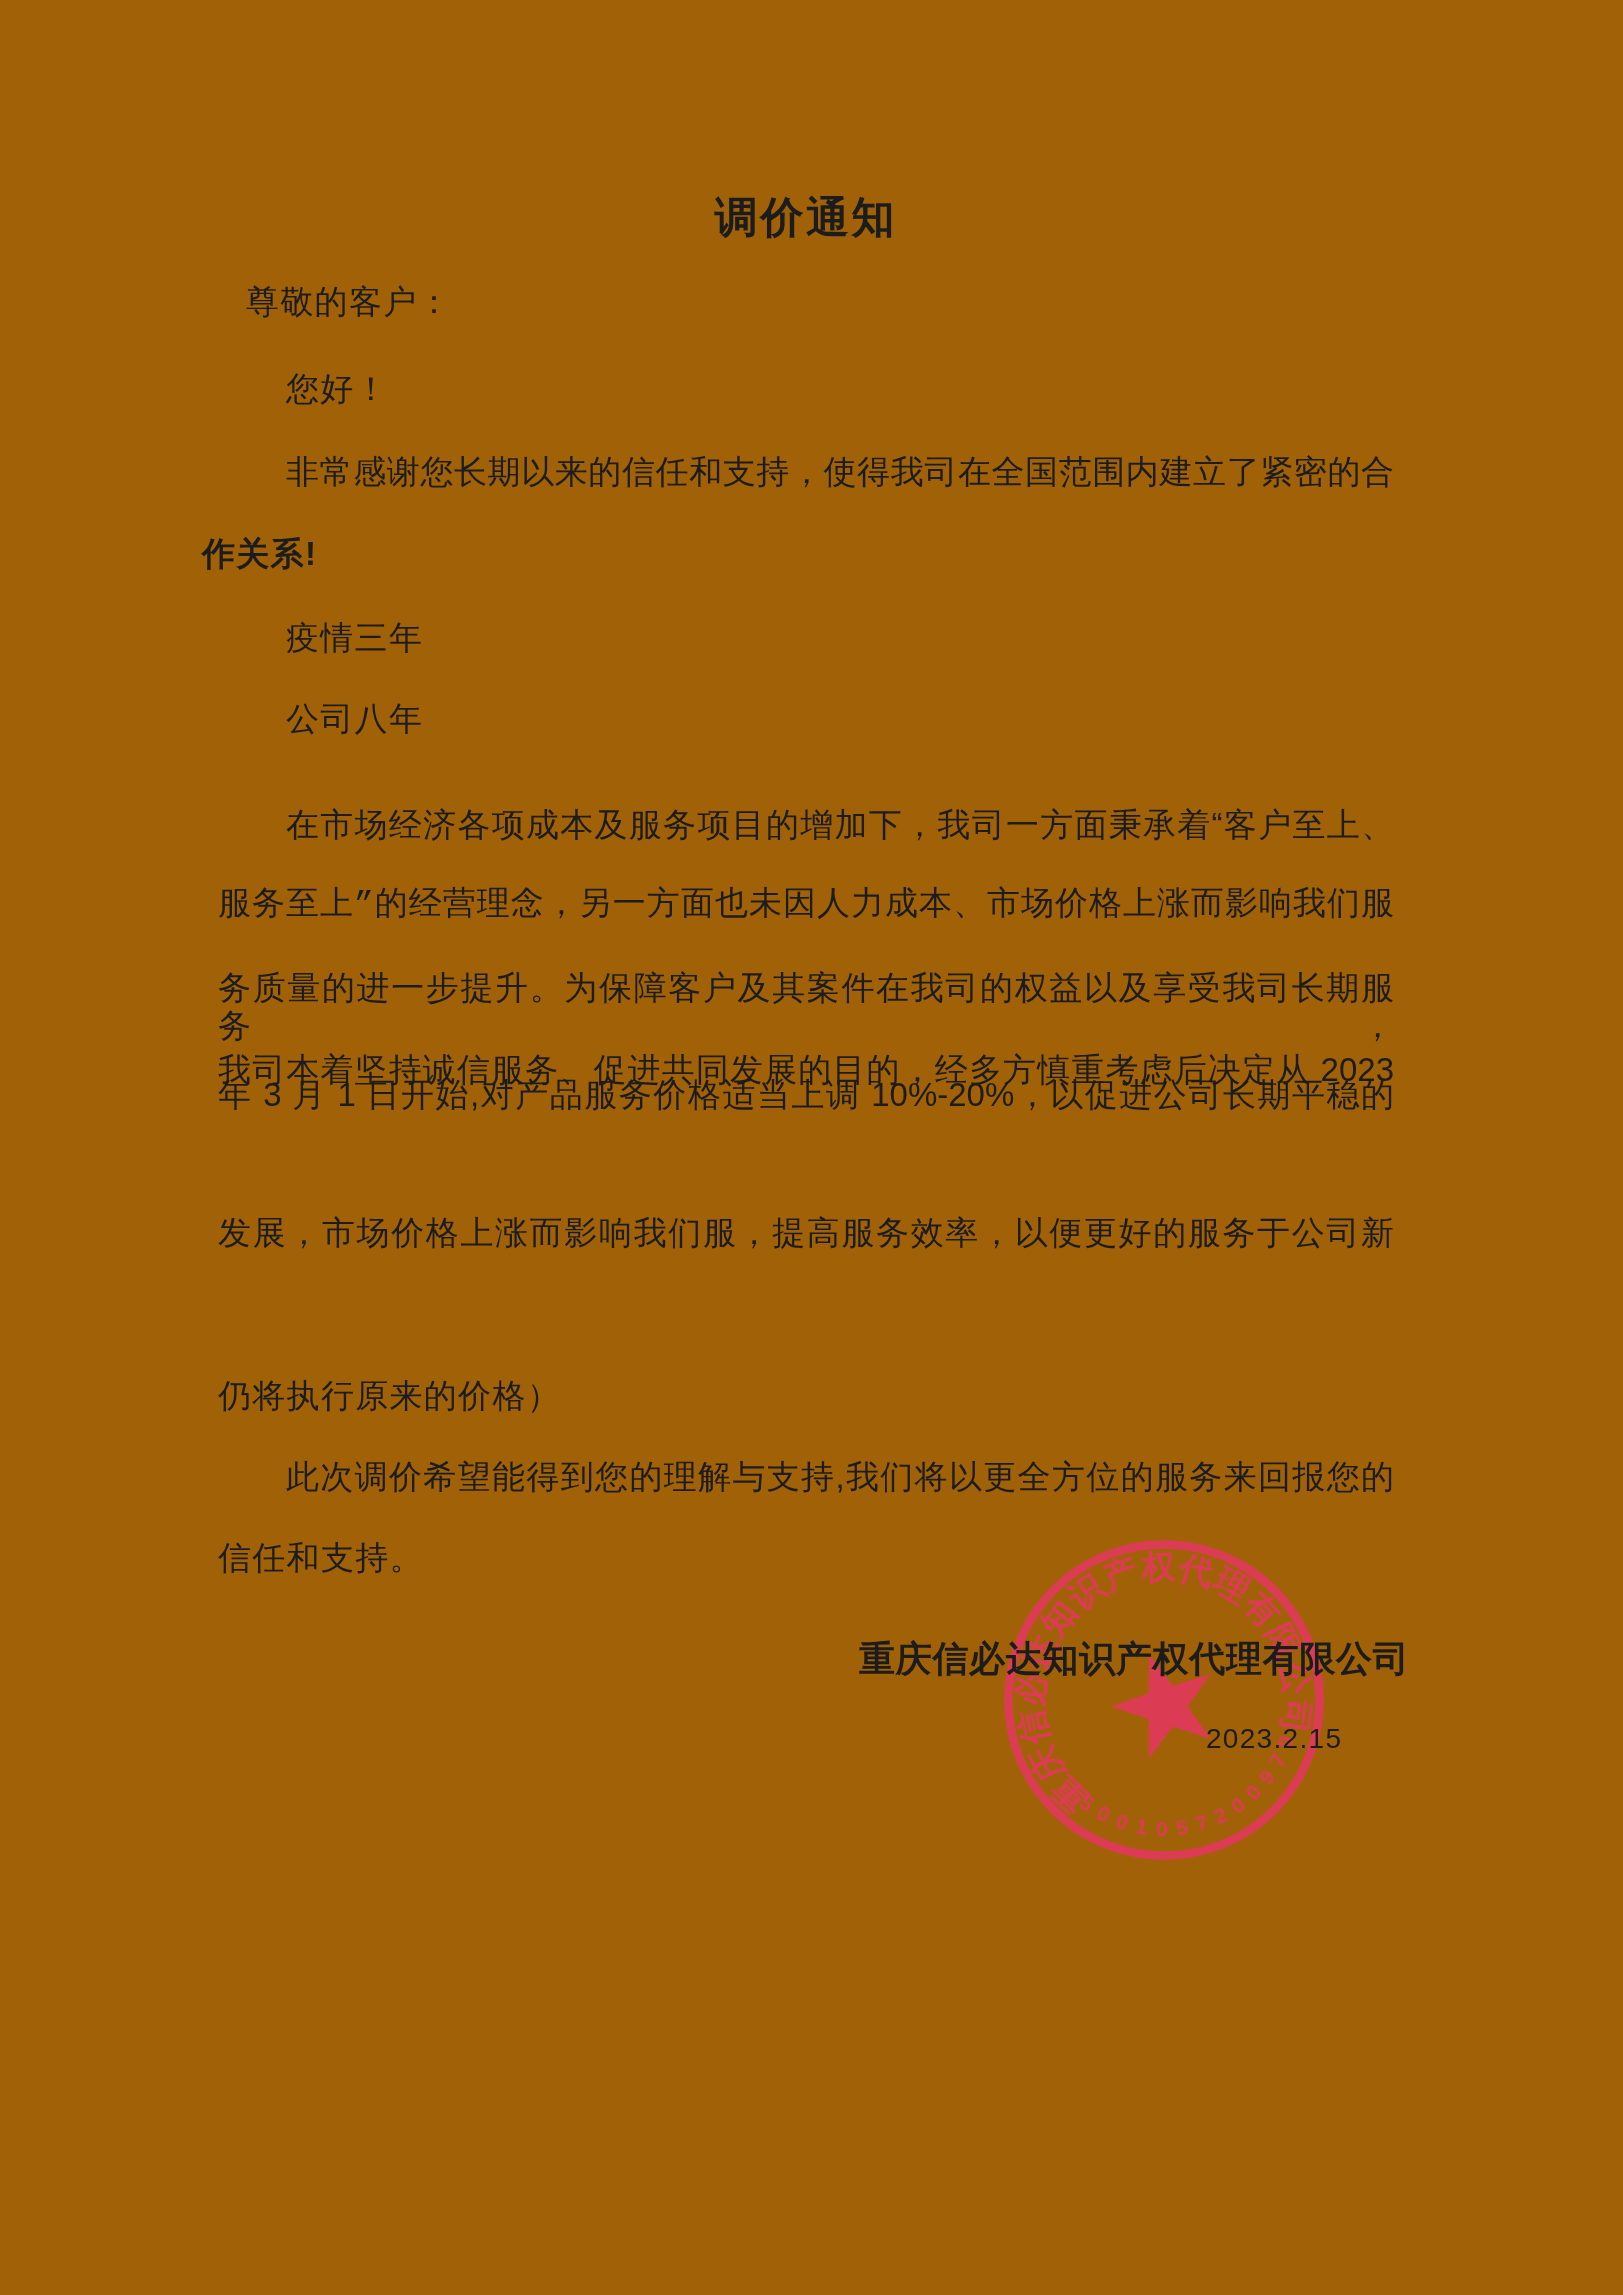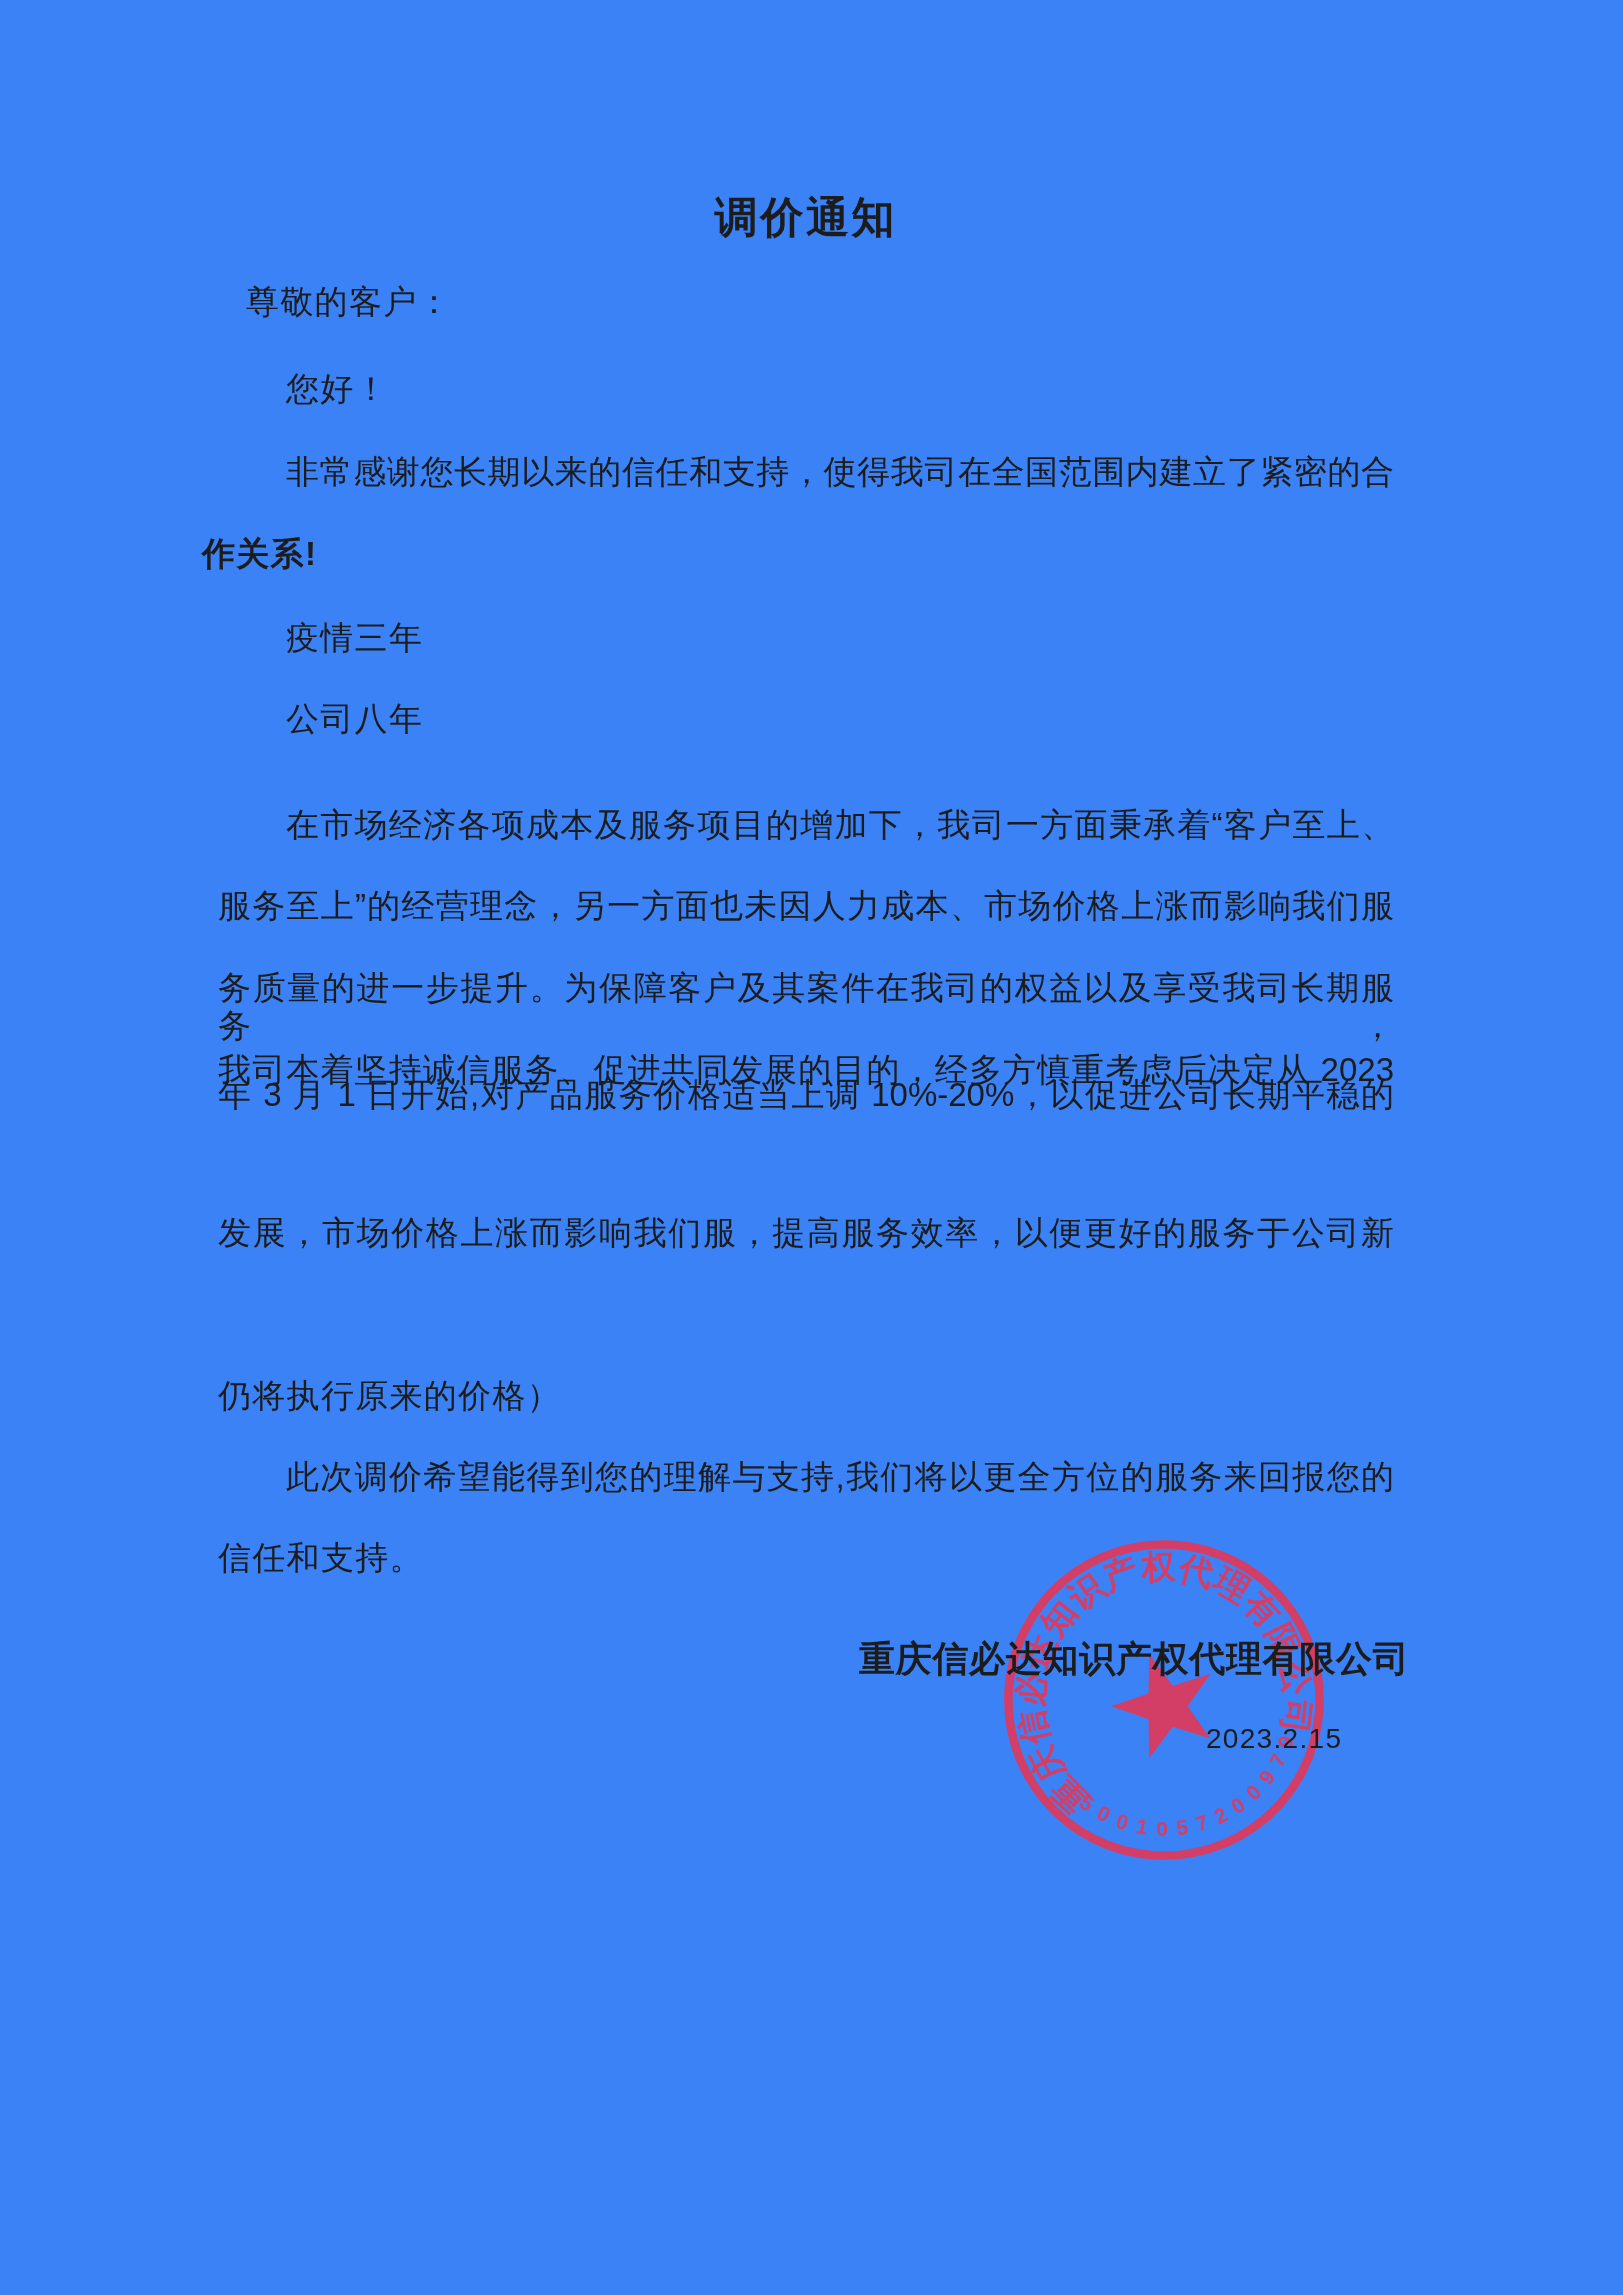--- a/index.html
+++ b/index.html
@@ -1,21 +1,21 @@
 <!DOCTYPE html>
 <html style="font-size:10.5px"><head>
 <meta charset="utf-8">
 <style>
   html, body { margin: 0; padding: 0; background: #ffffff; }
 
   .page {
     position: relative;
     width: 1623px;
     height: 2295px;
-    background: #3b82f6;
+    background: #a16207;
     overflow: hidden;
     font-family: "Liberation Sans", sans-serif;
     color: #1c1c1c;
   }
 
   .line {
     position: absolute;
     font-size: 33px;
     line-height: 1.15;
     letter-spacing: 1.3px;
@@ -83,21 +83,21 @@
 
   <div class="doc-title">调价通知</div>
 
   <div class="line" style="top:283px;  left:218px;margin-left:28px;">尊敬的客户：</div>
   <div class="line" style="top:370px;  left:286px;">您好！</div>
   <div class="line just" style="top:453px;  left:286px; width:1108px;">非常感谢您长期以来的信任和支持，使得我司在全国范围内建立了紧密的合</div>
   <div class="line" style="top:535px;  left:202px;font-weight:bold;">作关系!</div>
   <div class="line" style="top:619px;  left:286px;">疫情三年</div>
   <div class="line" style="top:700px; left:286px;">公司八年</div>
   <div class="line just" style="top:806px; left:286px; width:1108px;">在市场经济各项成本及服务项目的增加下，我司一方面秉承着“客户至上、</div>
-  <div class="line just" style="top:887px; left:218px; width:1176px;">服务至上”的经营理念，另一方面也未因人力成本、市场价格上涨而影响我们服</div>
+  <div class="line just" style="top:887px; left:218px; width:1176px;font-family:Liberation Mono, monospace;">服务至上”的经营理念，另一方面也未因人力成本、市场价格上涨而影响我们服</div>
   <div class="line just" style="top:969px; left:218px; width:1176px;">务质量的进一步提升。为保障客户及其案件在我司的权益以及享受我司长期服务，</div>
   <div class="line just" style="top:1051px; left:218px; width:1176px;">我司本着坚持诚信服务、促进共同发展的目的，经多方慎重考虑后决定从 2023</div>
   <div class="line just" style="top:1076px; left:218px; width:1176px;">年 3 月 1 日开始,对产品服务价格适当上调 10%-20%，以促进公司长期平稳的</div>
   <div class="line just" style="top:1214px; left:218px; width:1176px;">发展，市场价格上涨而影响我们服，提高服务效率，以便更好的服务于公司新</div>
   <div class="line" style="top:1377px; left:218px;">仍将执行原来的价格）</div>
   <div class="line just" style="top:1458px; left:286px; width:1108px;">此次调价希望能得到您的理解与支持,我们将以更全方位的服务来回报您的</div>
   <div class="line" style="top:1539px; left:218px;">信任和支持。</div>
 
   <div class="stamp">
     <svg viewBox="0 0 520 520">

